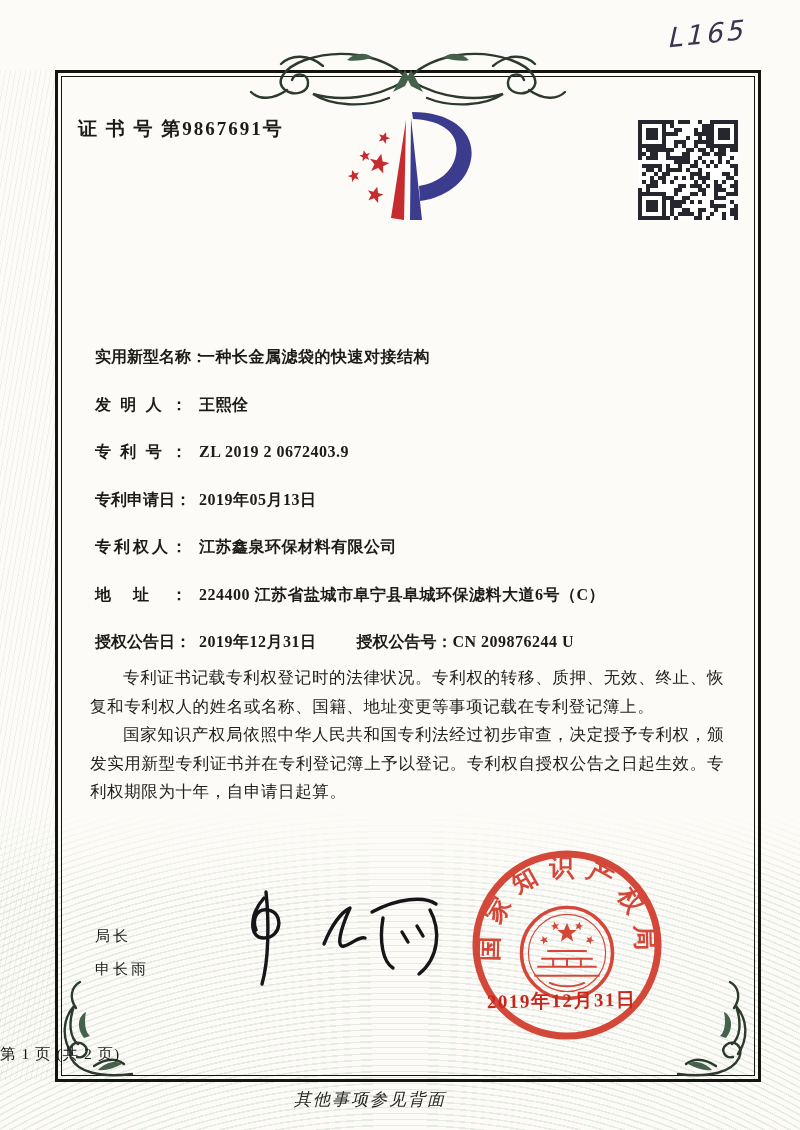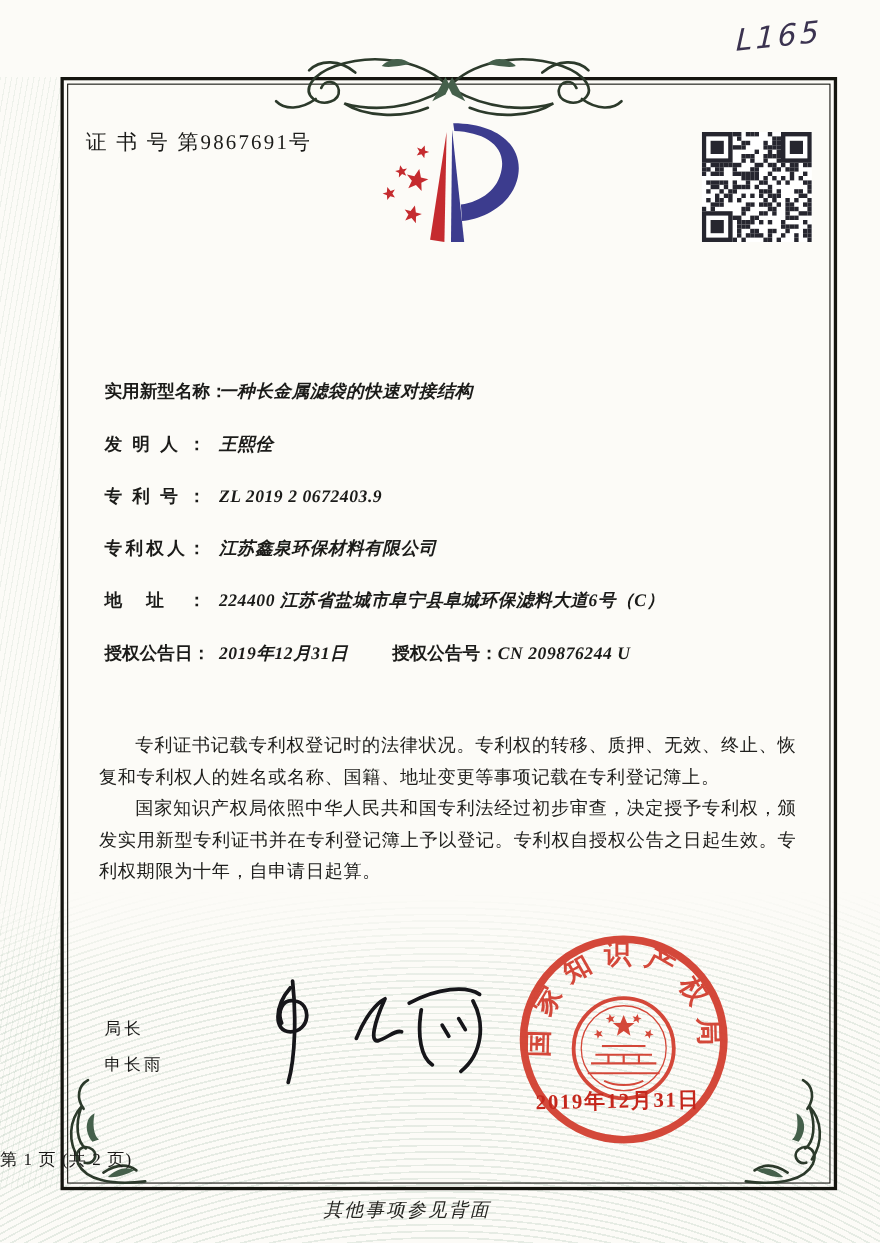--- a/index.html
+++ b/index.html
@@ -29,31 +29,31 @@
     font-size:27px;color:#3b3350;letter-spacing:3px;
     transform:rotate(-6deg) skewX(-8deg);
   }
   
   .frame{position:absolute;left:55px;top:70px;width:700px;height:1006px;border:3.5px solid #15150f;}
   .frame-inner{position:absolute;inset:3px;border:1.5px solid #15150f;}
   
   .orn-top{position:absolute;left:243px;top:40px;width:330px;height:78px;}
   .orn-bl{position:absolute;left:54px;top:978px;width:100px;height:104px;}
   .orn-br{position:absolute;left:656px;top:978px;width:100px;height:104px;transform:scaleX(-1);}
-  .cert-no{position:absolute;left:78px;top:116px;font-size:19px;letter-spacing:2px;font-weight:400;}
+  .cert-no{position:absolute;left:78px;top:116px;font-size:19px;letter-spacing:2px;font-weight:700;}
   .logo{position:absolute;left:334px;top:106px;width:142px;height:120px;}
   .qr{position:absolute;left:638px;top:120px;width:100px;height:100px;background:#fff;}
   .title{
     position:absolute;left:0;top:240px;width:800px;margin:0;text-align:center;
     font-size:40px;font-weight:700;letter-spacing:8px;
   }
   .fields{position:absolute;left:95px;top:344px;width:625px;}
   .frow{font-size:16px;line-height:26px;margin-bottom:21.5px;font-weight:600;white-space:nowrap;}
   .flabel{display:inline-block;width:92px;text-align:justify;text-align-last:justify;margin-right:12px;vertical-align:top;}
-  .fvalue{letter-spacing:.5px;font-style:italic;}
+  .fvalue{letter-spacing:.5px;}
   .grant-pair2{margin-left:40px;}
   .paras{position:absolute;left:90px;top:664px;width:634px;}
   .paras p{
     margin:0;font-size:16.5px;line-height:28.5px;text-indent:2em;
     text-align:justify;color:#20201e;letter-spacing:.6px;
   }
   .director{position:absolute;left:95px;top:920px;font-size:15px;letter-spacing:3px;line-height:33px;}
   .signature{position:absolute;left:212px;top:880px;width:235px;height:120px;}
   .seal{position:absolute;left:468px;top:846px;width:198px;height:198px;opacity:.93;}
   .seal-date{
@@ -373,20 +373,23 @@
     <div class="frow">
       <span class="flabel">实用新型名称：</span><span class="fvalue">一种长金属滤袋的快速对接结构</span>
     </div>
     <div class="frow">
       <span class="flabel">发明人：</span><span class="fvalue">王熙佺</span>
     </div>
     <div class="frow">
       <span class="flabel">专利号：</span><span class="fvalue">ZL 2019 2 0672403.9</span>
     </div>
     <div class="frow">
+      <span class="flabel">专利申请日：</span><span class="fvalue">2019年05月13日</span>
+    </div>
+    <div class="frow">
       <span class="flabel">专利权人：</span><span class="fvalue">江苏鑫泉环保材料有限公司</span>
     </div>
     <div class="frow">
       <span class="flabel">地址：</span><span class="fvalue">224400 江苏省盐城市阜宁县阜城环保滤料大道6号（C）</span>
     </div>
     <div class="frow">
       <span><span class="flabel">授权公告日：</span><span class="fvalue">2019年12月31日</span></span><span class="grant-pair2"><span>授权公告号：</span><span class="fvalue">CN 209876244 U</span></span>
     </div>
   </div>
 

